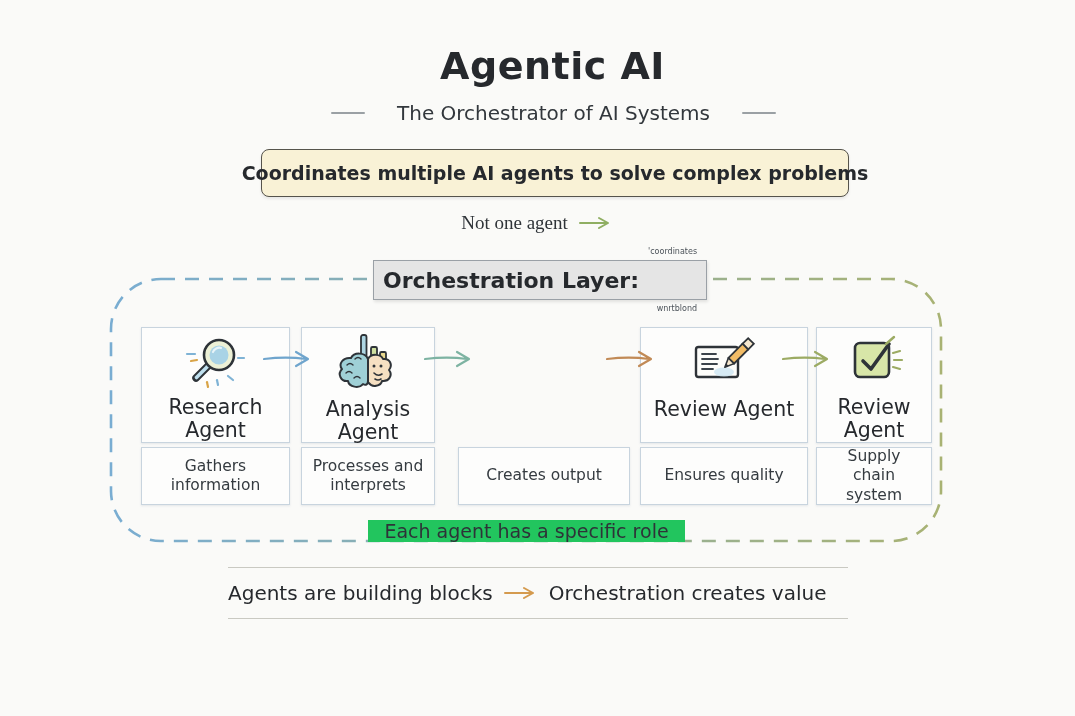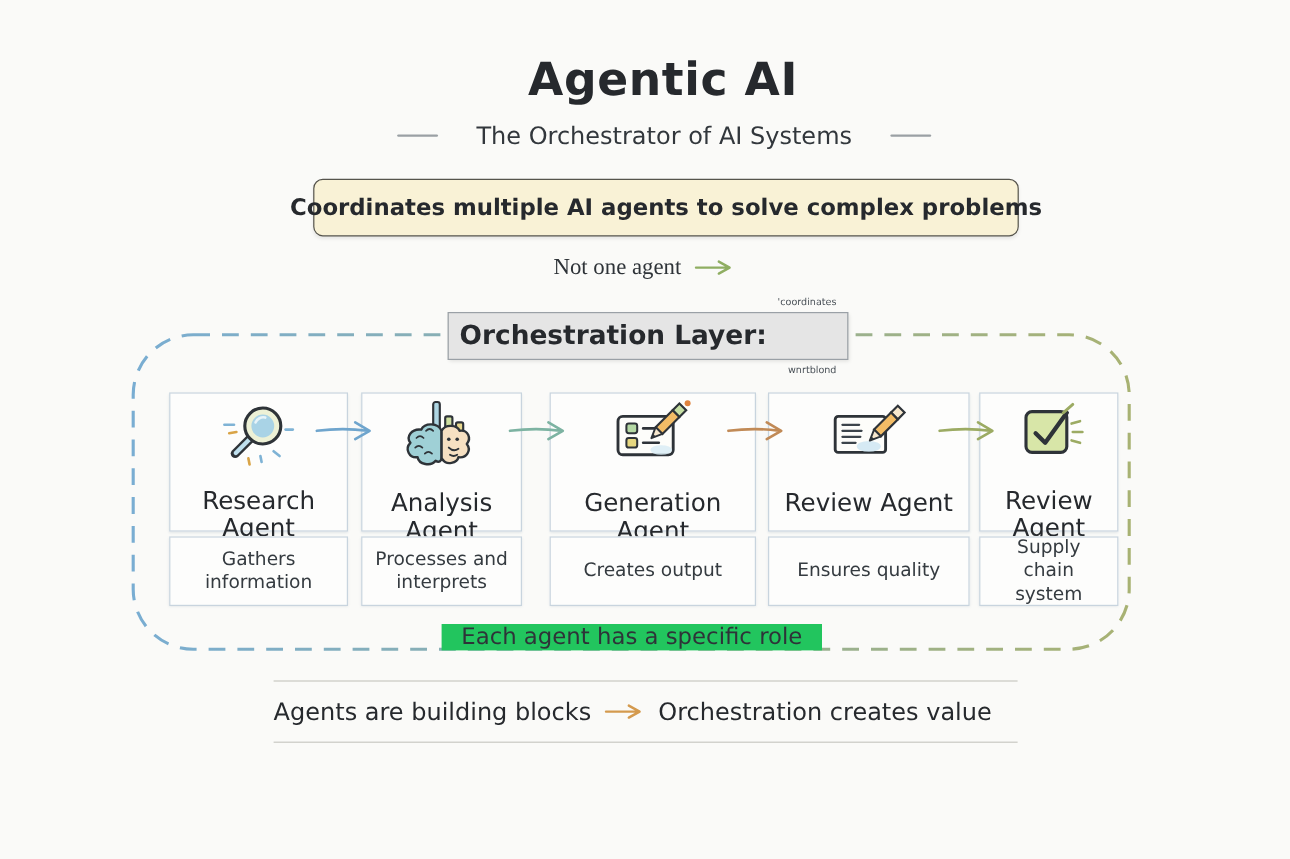--- a/index.html
+++ b/index.html
@@ -32,21 +32,21 @@
   .cellTop{position:absolute;top:327px;height:116px;z-index:2;
     background:#fdfdfc;border:1px solid #c8d4de;box-shadow:0 1px 2px rgba(120,145,165,.18);
     display:flex;flex-direction:column;align-items:center;box-sizing:border-box;padding-top:3px;}
   .cellDesc{position:absolute;top:447px;height:58px;z-index:2;
     background:#fdfdfc;border:1px solid #c8d4de;box-shadow:0 1px 2px rgba(120,145,165,.18);
     display:flex;align-items:center;justify-content:center;text-align:center;
     font-size:15.5px;line-height:1.25;color:#353b40;box-sizing:border-box;padding:4px 8px;}
   .c1{left:141px;width:149px}.c2{left:301px;width:134px}.c3{left:458px;width:172px}
   .c4{left:640px;width:168px}.c5{left:816px;width:116px}
   .agentName{font-size:20.5px;line-height:1.12;text-align:center;color:#26292d;
-    padding:0 6px;margin-top:17px;}
+    padding:0 6px;margin-top:7px;}
   .iconWrap{height:60px;display:flex;align-items:center;justify-content:center;}
   .flowArrow{position:absolute;top:349px;z-index:4;}
   .a1{left:262px}.a2{left:423px}.a3{left:605px}.a4{left:781px}
   .caption{position:absolute;left:110px;top:520px;width:833px;text-align:center;z-index:3;}
   .caption span{background:#22c55e;padding:0 16px;font-size:19px;color:#2e3338;}
   .footerBanner{position:absolute;left:228px;top:567px;width:620px;height:50px;
     border-top:1.4px solid #c9c9c2;border-bottom:1.4px solid #c9c9c2;
     display:flex;align-items:center;gap:10px;
     font-size:20px;color:#26292d;}
   svg{display:block;}
@@ -123,40 +123,20 @@
         <path d="M14 34 q3 -3 6 0 M13 42 q3 -3 6 0 M21 47 q3 -3 6 0 M22 28 q3 -3 6 0" fill="none" stroke="#2e3338" stroke-width="1.4" stroke-linecap="round"></path>
         <circle cx="41" cy="35" r="1.5" fill="#2e3338"></circle>
         <circle cx="48" cy="35" r="1.5" fill="#2e3338"></circle>
         <path d="M41 42 q4 4 8 1 M42 48 q3 2 6 0" fill="none" stroke="#2e3338" stroke-width="1.6" stroke-linecap="round"></path>
       </svg>
     </div>
     <div class="agentName">Analysis Agent</div>
   </div>
   <div class="cellDesc c2">Processes and interprets</div>
 
-  <div class="cellTop c3">
-    <div class="iconWrap">
-      <svg width="70" height="60" viewBox="0 0 70 60">
-        <rect x="6" y="16" width="46" height="32" rx="4" fill="#fdfdfa" stroke="#2e3338" stroke-width="2.4"></rect>
-        <ellipse cx="42" cy="44" rx="9" ry="4" fill="#d9ecf4" opacity="0.85"></ellipse>
-        <rect x="13" y="22" width="9" height="8" rx="2" fill="#b5d9a4" stroke="#2e3338" stroke-width="1.7"></rect>
-        <line x1="27" y1="26" x2="40" y2="26" stroke="#2e3338" stroke-width="2.2" stroke-linecap="round"></line>
-        <rect x="13" y="34" width="9" height="8" rx="2" fill="#e6d77f" stroke="#2e3338" stroke-width="1.7"></rect>
-        <line x1="27" y1="38" x2="40" y2="38" stroke="#2e3338" stroke-width="2.2" stroke-linecap="round"></line>
-        <g transform="translate(60,8) rotate(135)">
-          <rect x="0" y="-4" width="8" height="8" fill="#c6dfa4" stroke="#2e3338" stroke-width="1.8"></rect>
-          <rect x="8" y="-4" width="20" height="8" fill="#f2bc66" stroke="#2e3338" stroke-width="1.8"></rect>
-          <path d="M28 -4 L37 0 L28 4 Z" fill="#f6e7cd" stroke="#2e3338" stroke-width="1.6" stroke-linejoin="round"></path>
-          <path d="M33.5 -1.6 L37 0 L33.5 1.6 Z" fill="#2e3338"></path>
-        </g>
-        <circle cx="64" cy="5" r="2.5" fill="#e0833f"></circle>
-      </svg>
-    </div>
-    <div class="agentName">Generation Agent</div>
-  </div>
   <div class="cellDesc c3">Creates output</div>
 
   <div class="cellTop c4">
     <div class="iconWrap">
       <svg width="70" height="60" viewBox="0 0 70 60">
         <rect x="7" y="16" width="42" height="30" rx="2.5" fill="#fdfdfa" stroke="#2e3338" stroke-width="2.4"></rect>
         <ellipse cx="35" cy="41" rx="10" ry="4.5" fill="#cfe6f2" opacity="0.85"></ellipse>
         <line x1="13" y1="23" x2="27" y2="23" stroke="#3c444b" stroke-width="1.8" stroke-linecap="round"></line>
         <line x1="13" y1="28" x2="29" y2="28" stroke="#3c444b" stroke-width="1.8" stroke-linecap="round"></line>
         <line x1="13" y1="33" x2="28" y2="33" stroke="#3c444b" stroke-width="1.8" stroke-linecap="round"></line>

